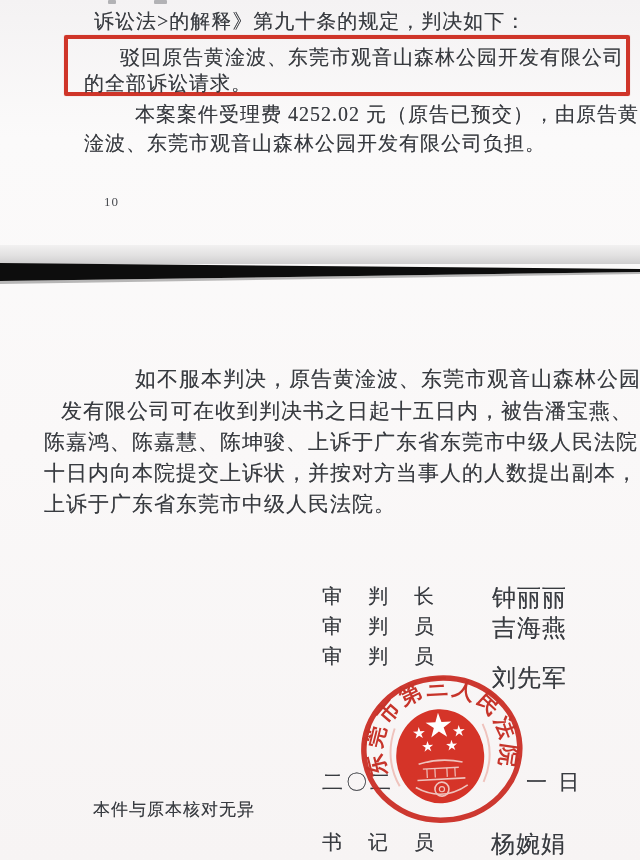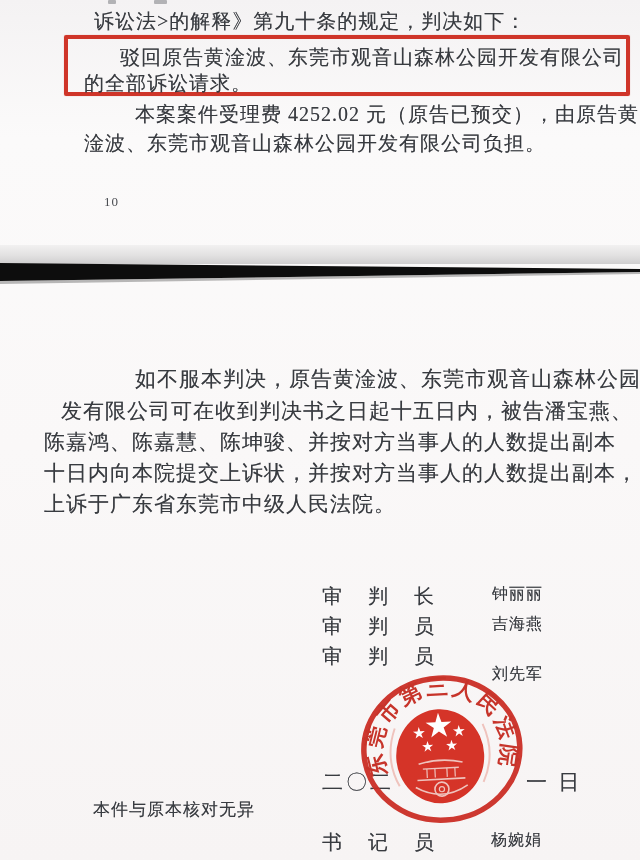--- a/index.html
+++ b/index.html
@@ -13,21 +13,21 @@
      text-shadow:0 0 .5px rgba(56,59,64,.55);}
   .p1{font-size:20px;letter-spacing:1px;}
   .p2{font-size:21px;letter-spacing:1px;}
   .pagenum{position:absolute;left:104px;top:194px;font-size:13px;color:#4a4d52;letter-spacing:1px;}
   .verdict-box{position:absolute;left:64px;top:35px;width:558px;height:53px;
      border:4px solid #cf3529;border-radius:2px;box-shadow:0 0 1px rgba(207,53,41,.5);}
   .gray-strip{position:absolute;left:0;top:245px;width:640px;height:19px;
      background:linear-gradient(180deg,#f2f1f1 0%,#e2e1e1 55%,#cfcecf 100%);}
   .band-svg{position:absolute;left:0;top:262px;width:640px;height:24px;}
   .sig{font-size:20px;letter-spacing:3px;}
-  .sig-name{font-size:16px;letter-spacing:1px;}
+  .sig-name{font-size:24px;letter-spacing:1px;}
   .note{font-size:17px;letter-spacing:1px;}
   .date{font-size:21px;letter-spacing:3px;text-align:right;}
   .seal-svg{position:absolute;left:356px;top:670px;width:176px;height:164px;
      transform:rotate(-3deg);opacity:.94;}
   .artifact{position:absolute;background:#7c7e82;opacity:.55;border-radius:1px;}
   .dust{position:absolute;width:3px;height:3px;background:#555;border-radius:50%;opacity:.6;}
 </style>
 </head>
 <body>
 
@@ -50,21 +50,21 @@
   <div class="pagenum">10</div>
 
   <div class="gray-strip"></div>
   <svg class="band-svg" viewBox="0 0 640 24">
     <polygon points="0,1 640,7 640,10 0,19" fill="#0d0d0d"></polygon>
     <polygon points="0,19 640,10 640,12 0,22" fill="#3a3a3a" opacity="0.35"></polygon>
   </svg>
 
   <div class="t p2" style="left:135px;top:367px;">如不服本判决，原告黄淦波、东莞市观音山森林公园开</div>
   <div class="t p2" style="left:61px;top:399px;">发有限公司可在收到判决书之日起十五日内，被告潘宝燕、</div>
-  <div class="t p2" style="left:44px;top:430px;">陈嘉鸿、陈嘉慧、陈坤骏、并按对方当事人的人数提出副本</div>
+  <div class="t p2" style="left:44px;top:430px;">陈嘉鸿、陈嘉慧、陈坤骏、上诉于广东省东莞市中级人民法院</div>
   <div class="t p2" style="left:44px;top:492px;">上诉于广东省东莞市中级人民法院。</div>
   <div class="t p2" style="left:44px;top:461px;">十日内向本院提交上诉状，并按对方当事人的人数提出副本，</div>
 
   <div class="t sig" style="left:322px;top:584px;">审　判　长</div>
   <div class="t sig-name" style="left:492px;top:584px;">钟丽丽</div>
 
   <div class="t sig" style="left:322px;top:614px;">审　判　员</div>
   <div class="t sig-name" style="left:492px;top:614px;">吉海燕</div>
 
   <div class="t sig" style="left:322px;top:644px;">审　判　员</div>

